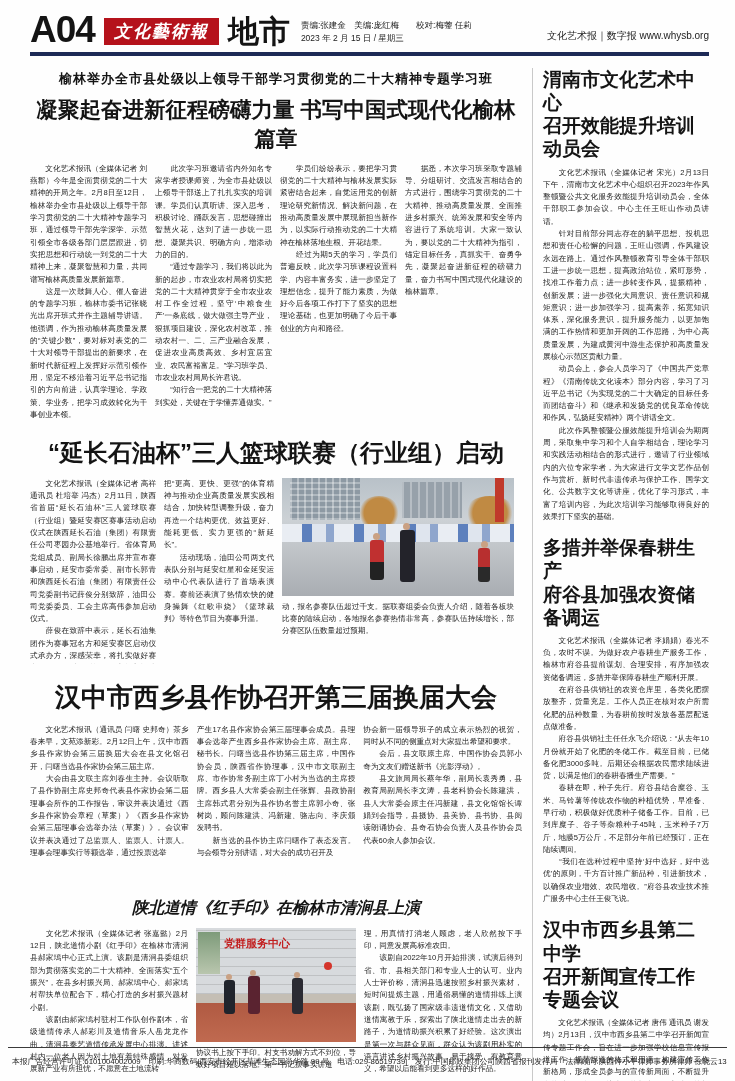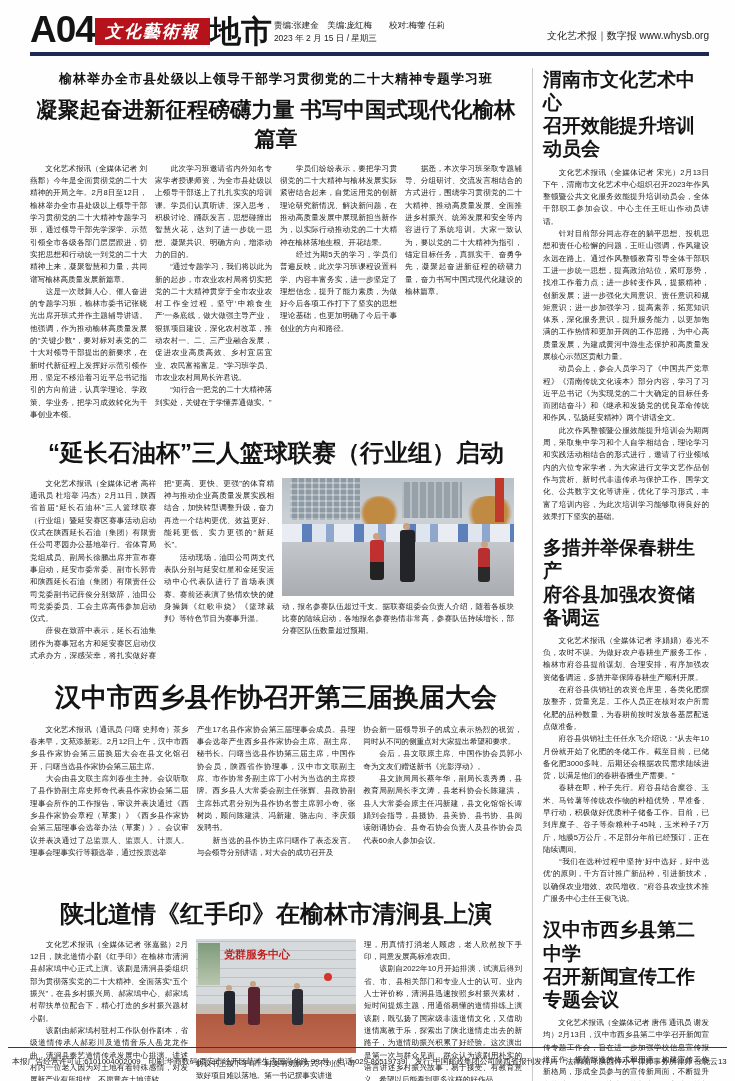--- a/index.html
+++ b/index.html
@@ -1,20 +1,20 @@
 <!DOCTYPE html>
 <html><head>
 <meta charset="utf-8">
 <style>
   html,body{margin:0;padding:0;background:#f2f2f2;}
   .sheet{position:relative;width:735px;height:1081px;background:#fefefe;margin:0 auto;
          font-family:"Liberation Sans",sans-serif;color:#141414;overflow:hidden;box-sizing:border-box;
          padding:16px 26px 0 30px;}
   
-  .hdr{display:flex;align-items:flex-end;border-bottom:4px solid #1d2a56;padding-bottom:7px;}
+  .hdr{display:flex;align-items:flex-end;gap:9px;border-bottom:4px solid #1d2a56;padding-bottom:7px;}
   .pageno{font-size:37px;font-weight:700;line-height:.78;letter-spacing:-1px;}
   .brandbox{background:#b5121b;color:#fff;height:27px;display:flex;align-items:center;
             padding:0 10px;font-size:17px;font-weight:700;font-style:italic;letter-spacing:2px;
             font-family:"DejaVu Serif",serif;}
   .sect{font-size:31px;font-weight:900;line-height:.8;}
   .meta{font-size:8.5px;line-height:1.55;color:#222;margin-left:2px;}
   .mastright{margin-left:auto;font-size:10px;color:#222;padding-bottom:2px;}
   
   .cols-wrap{display:flex;gap:10px;margin-top:12px;}
   .main-left{width:492px;flex:none;}
@@ -23,21 +23,21 @@
   .bt{font-size:7.6px;line-height:1.62;text-align:justify;white-space:pre-line;color:#1c1c1c;}
   
   .kicker{text-align:center;font-size:13px;font-weight:700;letter-spacing:1px;margin-top:2px;}
   .headline1{text-align:center;font-size:21.5px;font-weight:900;letter-spacing:0;margin:7px 0 10px;}
   .lead-cols{display:flex;gap:8px;height:258px;overflow:hidden;}
   .lead-cols .bt{flex:1;min-width:0;}
   
   .h2{text-align:center;font-weight:900;margin:16px 0 9px;}
   .h2.bb{font-size:24px;}
   .h2.wr{font-size:26px;}
-  .h2.op{font-size:24px;}
+  .h2.op{font-size:16px;font-style:italic;}
   .row{display:flex;gap:8px;}
   
   .bbwrap{width:232px;flex:none;display:flex;flex-direction:column;gap:5px;}
   .photo-bb{position:relative;width:232px;height:118px;overflow:hidden;background:linear-gradient(#b8c1c8 0%,#ccd1d5 35%,#c3c7cb 55%,#a9adb2 100%);}
   .bb-bldg{position:absolute;top:0;left:8px;width:70px;height:42px;background:#8d99a3;
            background-image:repeating-linear-gradient(90deg,rgba(255,255,255,.35) 0 2px,transparent 2px 7px),
                             repeating-linear-gradient(0deg,rgba(255,255,255,.3) 0 2px,transparent 2px 6px);}
   .bb-bldg2{position:absolute;top:4px;left:120px;width:60px;height:36px;background:#97a1aa;
             background-image:repeating-linear-gradient(90deg,rgba(255,255,255,.3) 0 2px,transparent 2px 8px);}
   .bb-tree1,.bb-tree2{position:absolute;top:18px;width:42px;height:34px;border-radius:50%;

